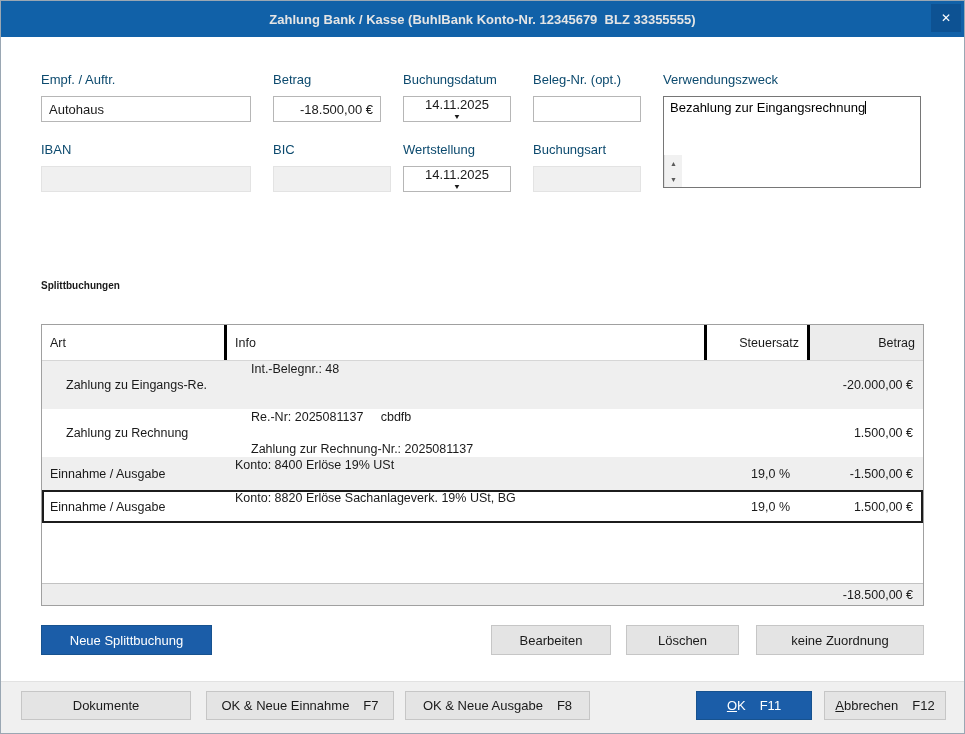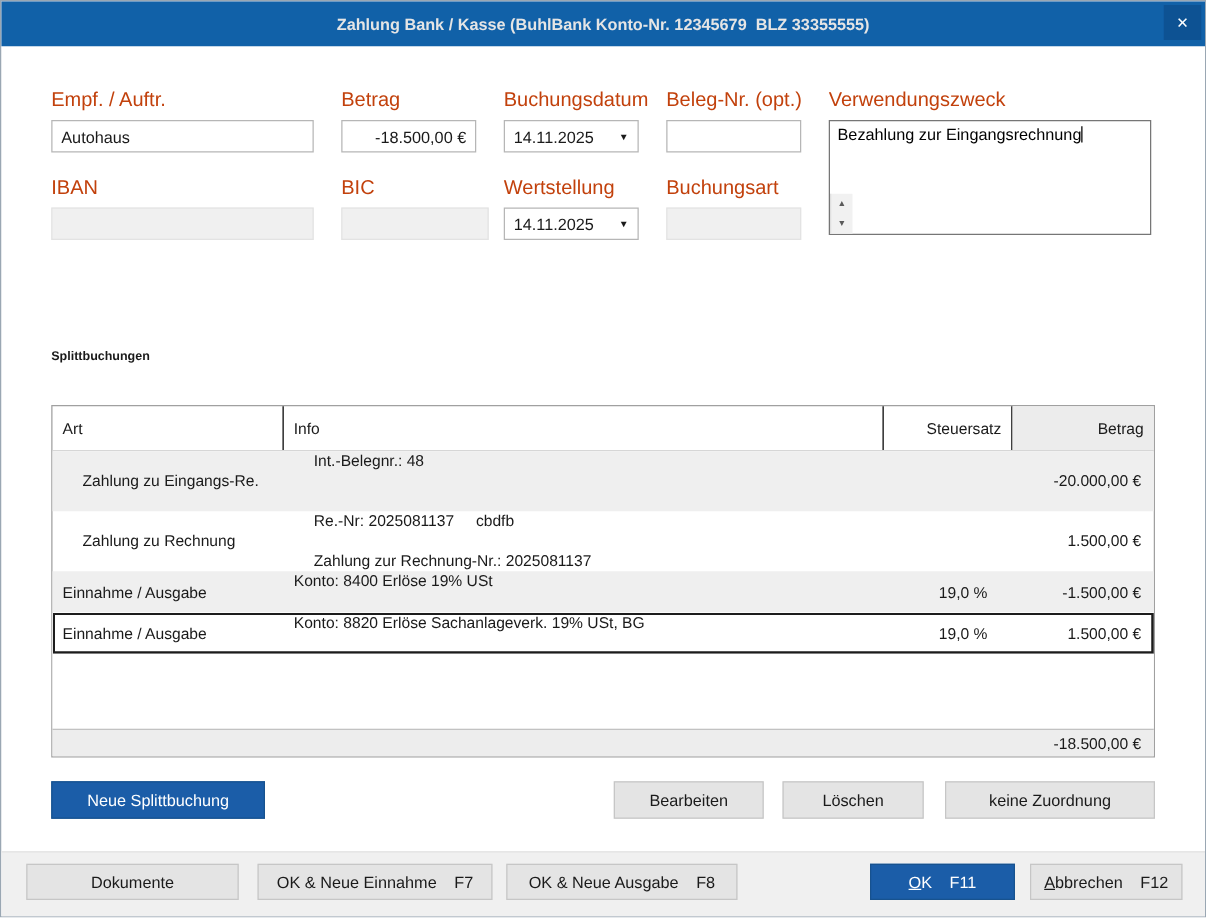--- a/index.html
+++ b/index.html
@@ -9,43 +9,43 @@
 
   
   .titlebar { position:absolute; left:0; top:0; right:0; height:36px; background:#1161a8;
               display:flex; align-items:center; justify-content:center; }
   .title { color:#e5e5e5; font-size:13px; font-weight:600; white-space:pre; }
   .close-btn { position:absolute; top:3px; right:3px; width:30px; height:28px; background:#0d5293;
                color:#fff; border:none; font-size:12px; display:flex; align-items:center;
                justify-content:center; cursor:pointer; font-family:inherit; }
 
   
-  .lbl { position:absolute; font-size:16px; color:#c2410c; }
+  .lbl { position:absolute; font-size:13px; color:#0c4a6e; }
   .inp { position:absolute; height:26px; box-sizing:border-box; border:1px solid #b6b6b6;
          background:#fff; font-family:inherit; font-size:13px; color:#1a1a1a; padding:0 7px; outline:none; }
   .inp.right { text-align:right; }
   .inp.dis { background:#f0f0f0; border-color:#e3e3e3; }
-  .combo { display:flex; align-items:center; justify-content:space-between; padding:0 7px 0 7px; cursor:default; }
+  .combo { display:flex; align-items:center; justify-content:space-between; padding:0 7px 0 7px; cursor:default;flex-direction:column; }
   .combo-arrow { font-size:8px; color:#1a1a1a; transform:scaleY(.9); }
 
   .textarea { position:absolute; left:662px; top:95px; width:258px; height:92px; box-sizing:border-box;
               border:1px solid #767676; background:#fff; display:flex;flex-direction:column; }
   .ta-text { flex:1; padding:3px 2px 3px 6px; font-size:13px; line-height:16px; overflow:hidden; }
   .caret { display:inline-block; width:1px; height:13px; background:#000; vertical-align:-2px; }
   .ta-scroll { width:17px; background:#f1f1f1; border-left:1px solid #e0e0e0; display:flex; flex-direction:column; }
   .sb-btn { height:16px; display:flex; align-items:center; justify-content:center; font-size:7px; color:#5a5a5a; cursor:pointer; }
   .sb-track { flex:1; }
 
   
   .section-title { position:absolute; left:40px; top:279px; font-size:10px; font-weight:bold; color:#1a1a1a; }
   .table { position:absolute; left:40px; top:323px; width:883px; height:282px; border:1px solid #a0a0a0;
            box-sizing:border-box; background:#fff; display:flex; flex-direction:column;
            font-size:12.5px; color:#1a1a1a; }
   .thead { display:flex; align-items:stretch; height:35px; border-bottom:1px solid #d6d6d6; flex:none; }
-  .th { display:flex; align-items:center; padding:0 8px; box-sizing:border-box; border-right:1px solid #000000; cursor:default; }
+  .th { display:flex; align-items:center; padding:0 8px; box-sizing:border-box; border-right:3px solid #000000; cursor:default; }
   .th:last-child { border-right:none; }
   .col-art { width:185px; flex:none; }
   .col-info { width:480px; flex:none; }
   .col-steuer { width:103px; flex:none; justify-content:flex-end; }
   .col-betrag { flex:1; justify-content:flex-end; }
   .th.col-betrag { background:#ececec; }
   .trow { display:flex; align-items:stretch; flex:none; }
   .trow.gray { background:#efefef; }
   .trow.h48 { height:48px;padding-left:16px; }
   .trow.h33 { height:33px; }

